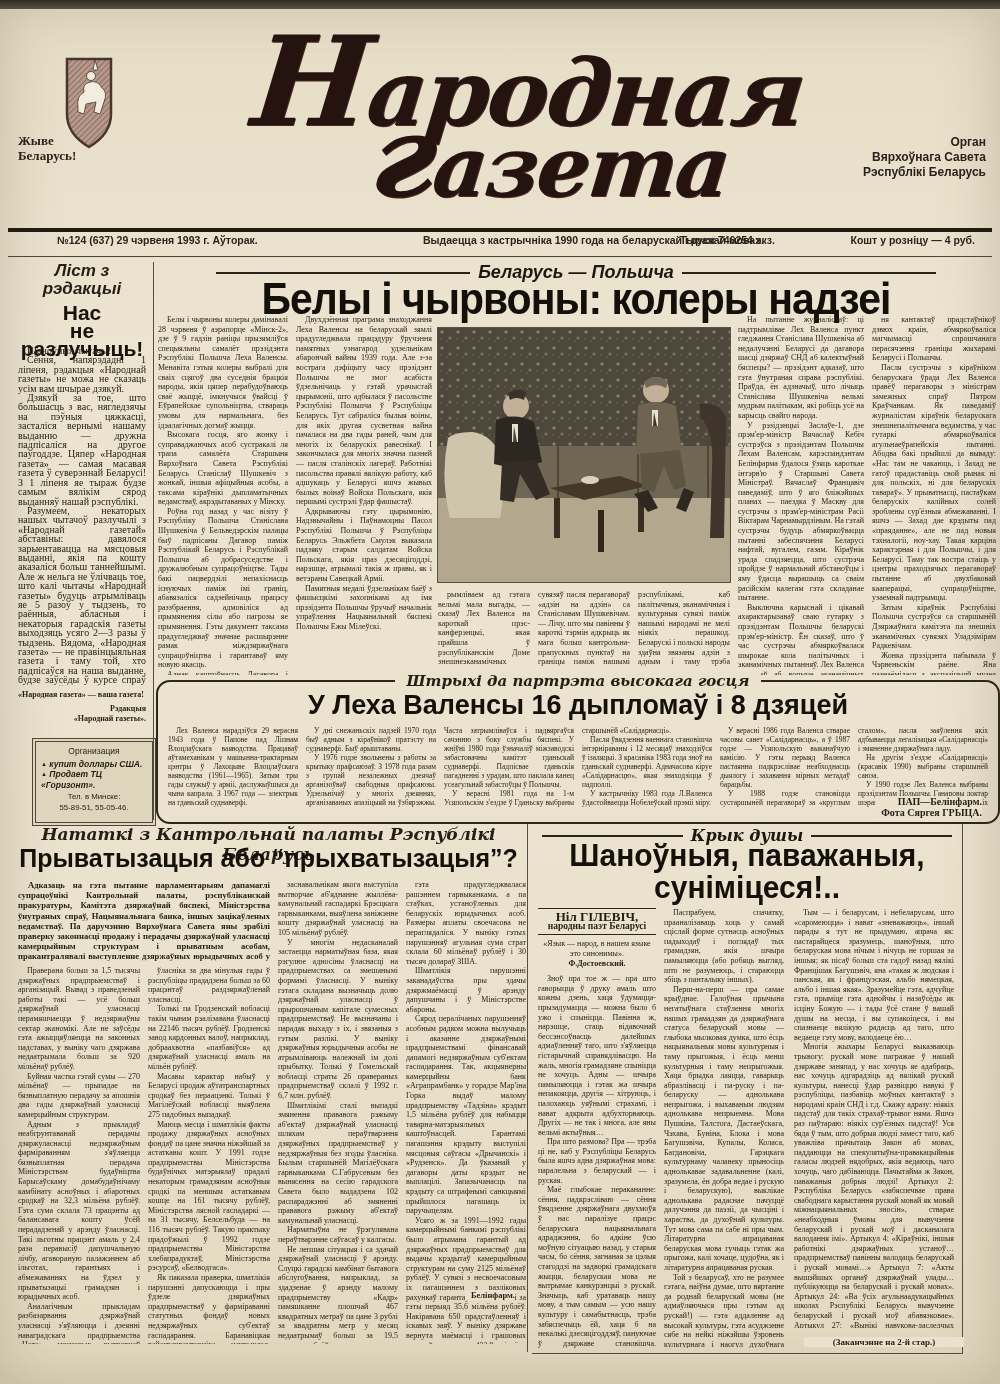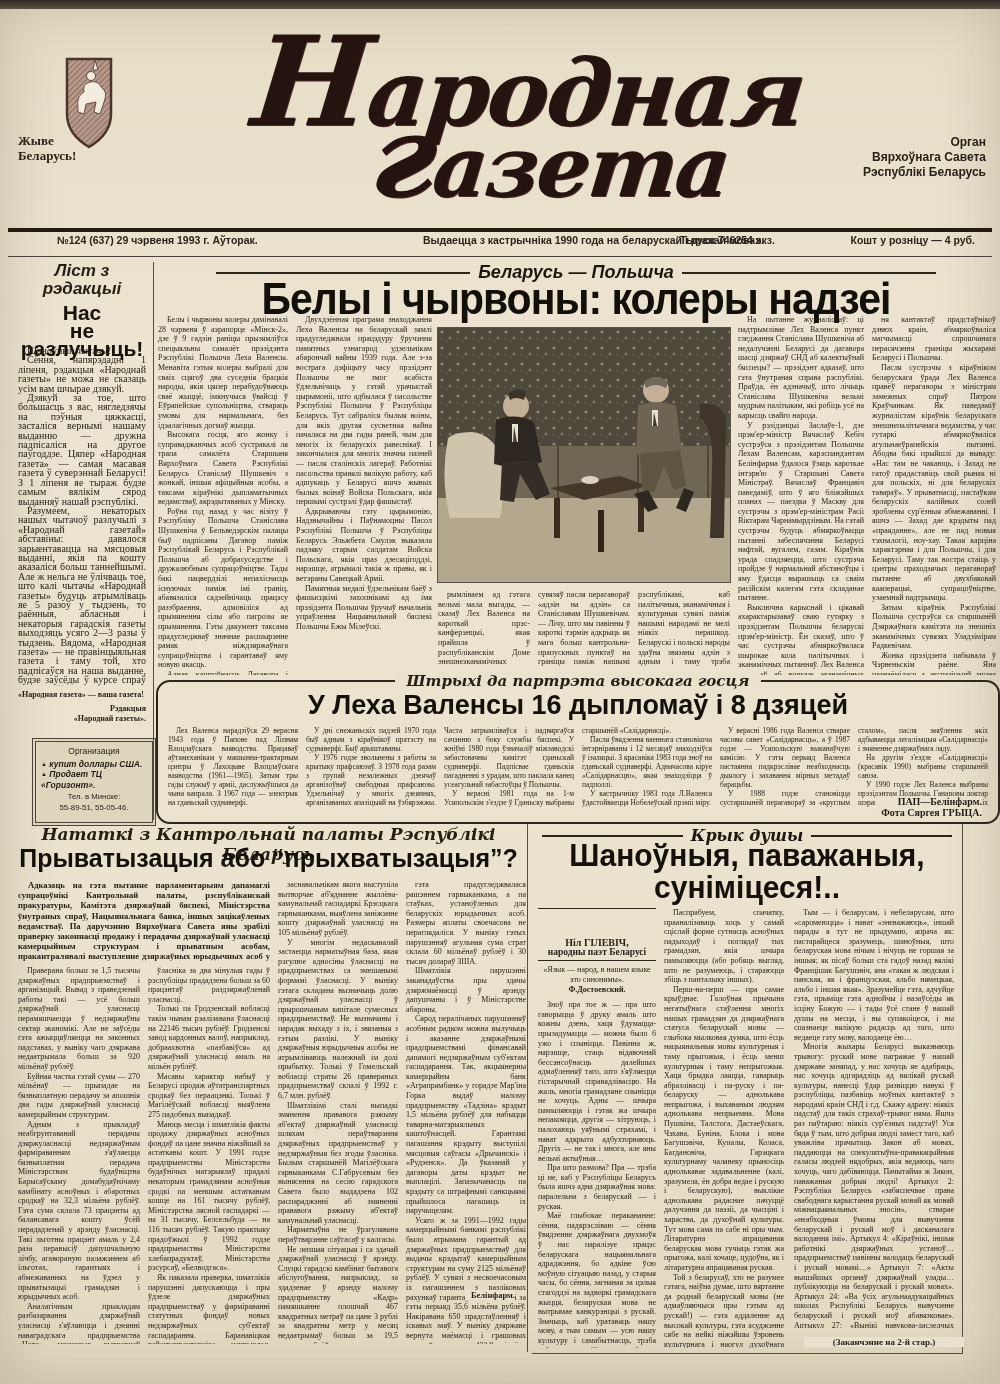--- a/index.html
+++ b/index.html
@@ -86,21 +86,21 @@
   
   .cry{position:absolute;left:532px;top:824px;width:430px;height:529px;border-right:1px solid #554d3e;border-bottom:1px solid #554d3e;}
   .cry-krow{position:absolute;left:10px;top:2px;width:410px;}
   .cry .kicker{font-size:16px;font-family:"DejaVu Serif",serif;}
   .cry-head{position:absolute;left:0;top:16px;width:100%;text-align:center;font-family:"Liberation Sans",sans-serif;
             font-weight:bold;font-size:30px;line-height:31px;transform:scaleY(1.05);color:#14100a;}
   .cc1{position:absolute;left:6px;top:84px;width:118px;height:440px;}
   .cc2{position:absolute;left:132px;top:84px;width:120px;height:440px;}
   .cc3{position:absolute;left:262px;top:84px;width:160px;height:420px;}
   .byline{border-top:1.5px solid #2a2419;border-bottom:1.5px solid #2a2419;padding:3px 0;margin-bottom:4px;text-align:center;}
-  .byline-name{font-weight:bold;font-size:10px;margin-top:26px;}
+  .byline-name{font-weight:bold;font-size:13px;}
   .byline-title{font-weight:bold;font-size:9.5px;}
   .epigraph{text-align:center;font-size:8px;line-height:10px;margin-bottom:5px;}
   .ep-author{font-weight:bold;}
   .cry-cont{position:absolute;left:262px;bottom:6px;width:160px;text-align:center;font-weight:bold;font-size:9px;background:#eae2cc;margin-left:10px;}
 </style>
 </head>
 <body>
 
 <div class="page">
   <div class="top-strip"></div>

